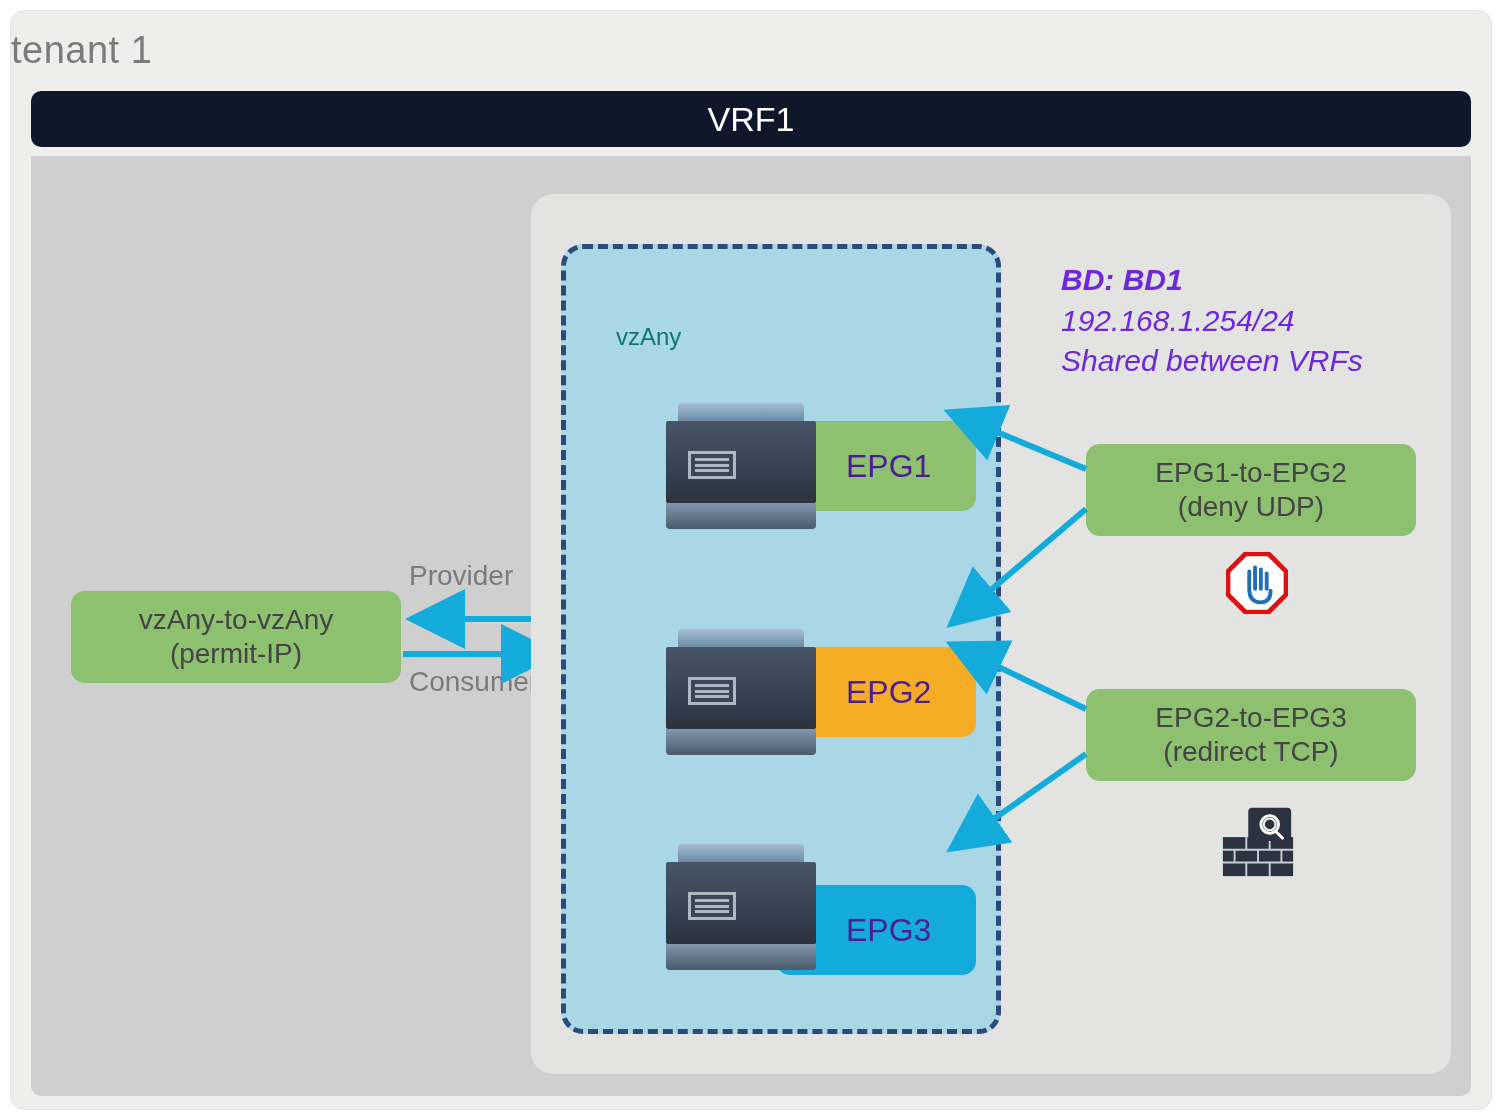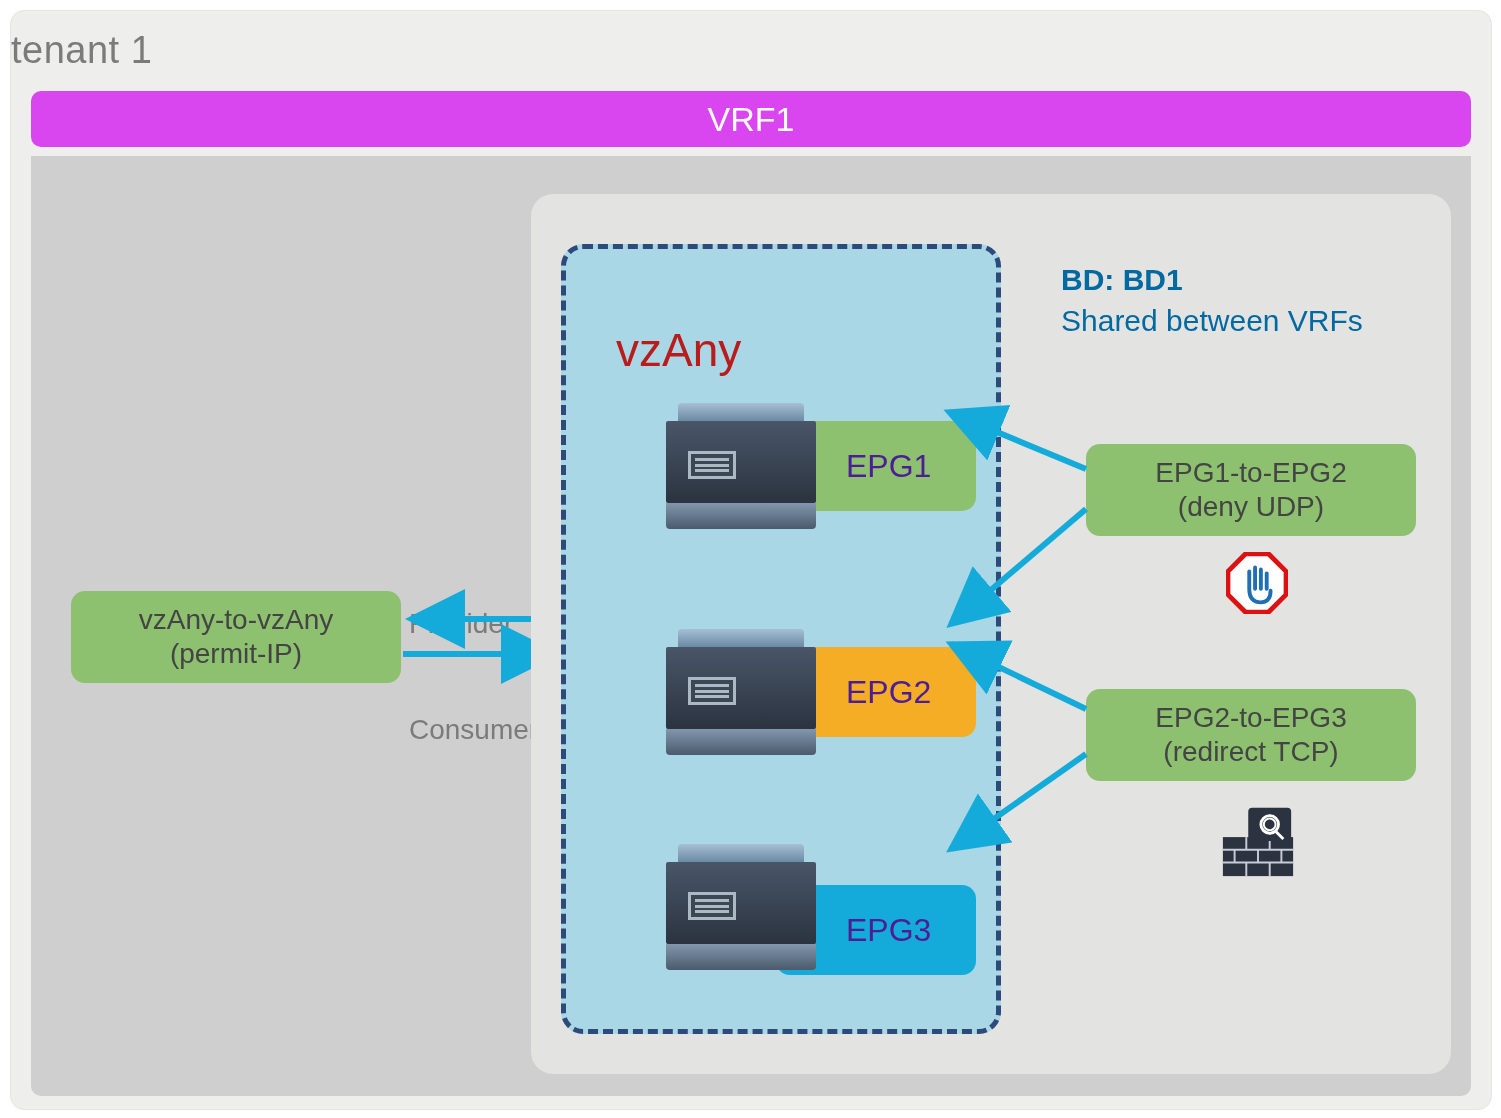--- a/index.html
+++ b/index.html
@@ -29,21 +29,21 @@
     font-size: 38px;
     color: #7b7b7b;
     letter-spacing: 0.5px;
   }
   .vrf-bar {
     position: absolute;
     left: 20px;
     top: 80px;
     width: 1440px;
     height: 56px;
-    background: #d946ef;
+    background: #0f172a;
     border-radius: 10px;
     color: #fff;
     font-size: 34px;
     text-align: center;
     line-height: 56px;
   }
   .vrf-body {
     position: absolute;
     left: 20px;
     top: 145px;
@@ -69,30 +69,31 @@
     height: 790px;
     border: 5px dashed #2c4b7a;
     border-radius: 22px;
     background: #a9d7e5;
     box-sizing: border-box;
   }
   .vzany-label {
     position: absolute;
     left: 50px;
     top: 74px;
-    font-size: 46px;
-    color: #b91c1c;
+    font-size: 24px;
+    color: #0f766e;
   }
   .bd-text {
     position: absolute;
     left: 530px;
     top: 66px;
-    color: #0369a1;
+    color: #6d28d9;
     font-size: 30px;
     line-height: 1.35;
+    font-style: italic;
   }
   .bd-text .bd-title { font-weight: 600; }
   .epg-row {
     position: absolute;
     left: 100px;
     width: 310px;
     height: 126px;
   }
   .epg-row.epg1 { top: 154px; }
   .epg-row.epg2 { top: 380px; }
@@ -179,21 +180,20 @@
   }
   .fw-icon {
     position: absolute;
     left: 688px; top: 608px;
     width: 78px; height: 78px;
   }
   .side-label {
     position: absolute;
     color: #7b7b7b;
     font-size: 28px;
-    margin-top: 48px;
   }
   .lbl-provider { left: 378px; top: 404px; }
   .lbl-consumer { left: 378px; top: 510px; }
   svg.arrows {
     position: absolute;
     left: 0; top: 0;
     width: 100%; height: 100%;
     pointer-events: none;
   }
 </style>
@@ -276,20 +276,21 @@
                 <div></div>
                 <div></div>
               </div>
             <div class="base"></div>
           </div>
         </div>
       </div>
 
       <div class="bd-text">
         <div class="bd-title">BD: BD1</div>
+        <div>192.168.1.254/24</div>
         <div>Shared between VRFs</div>
       </div>
 
       <div class="contract-box contract-c1">
         <span>EPG1-to-EPG2</span>
         <span>(deny UDP)</span>
       </div>
 
       <div class="contract-box contract-c2">
         <span>EPG2-to-EPG3</span>

